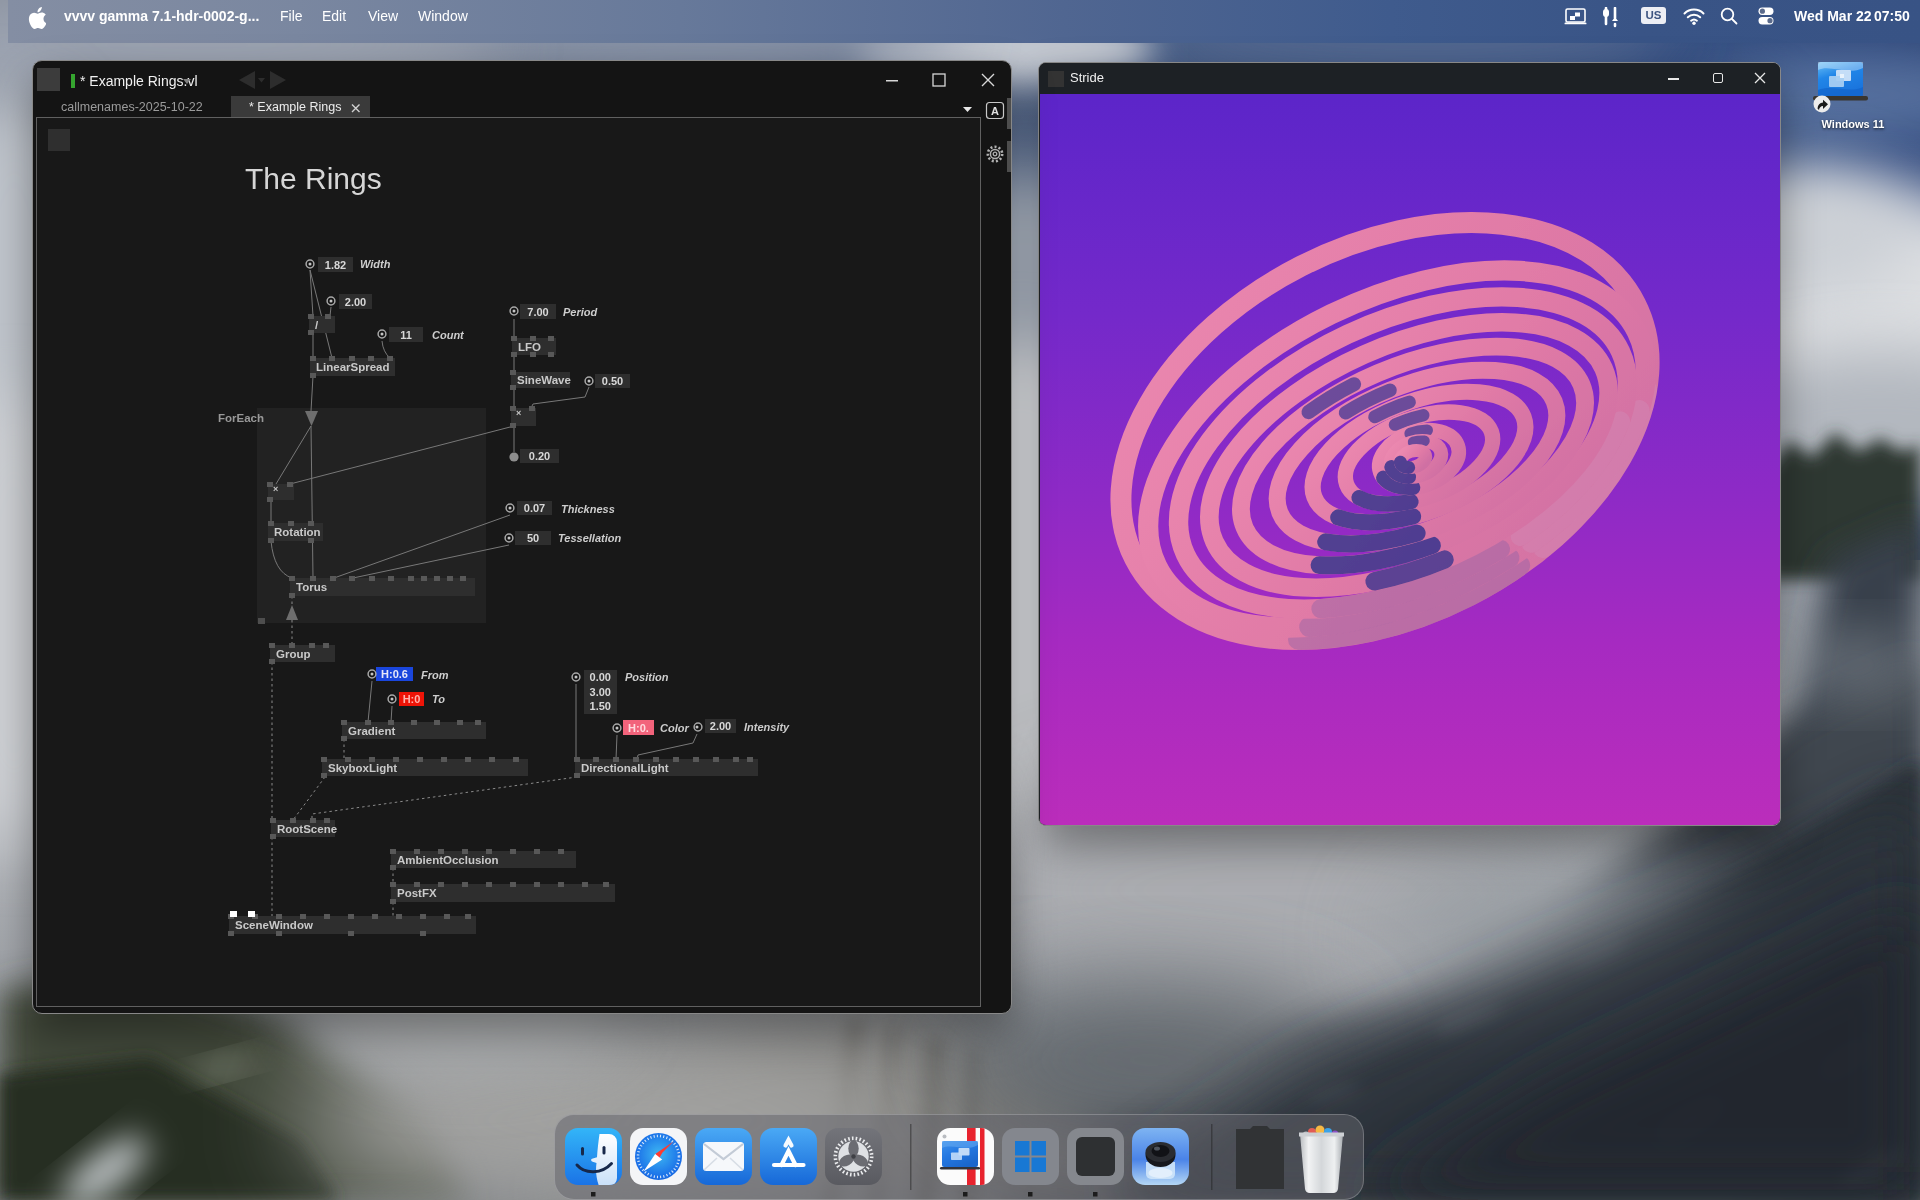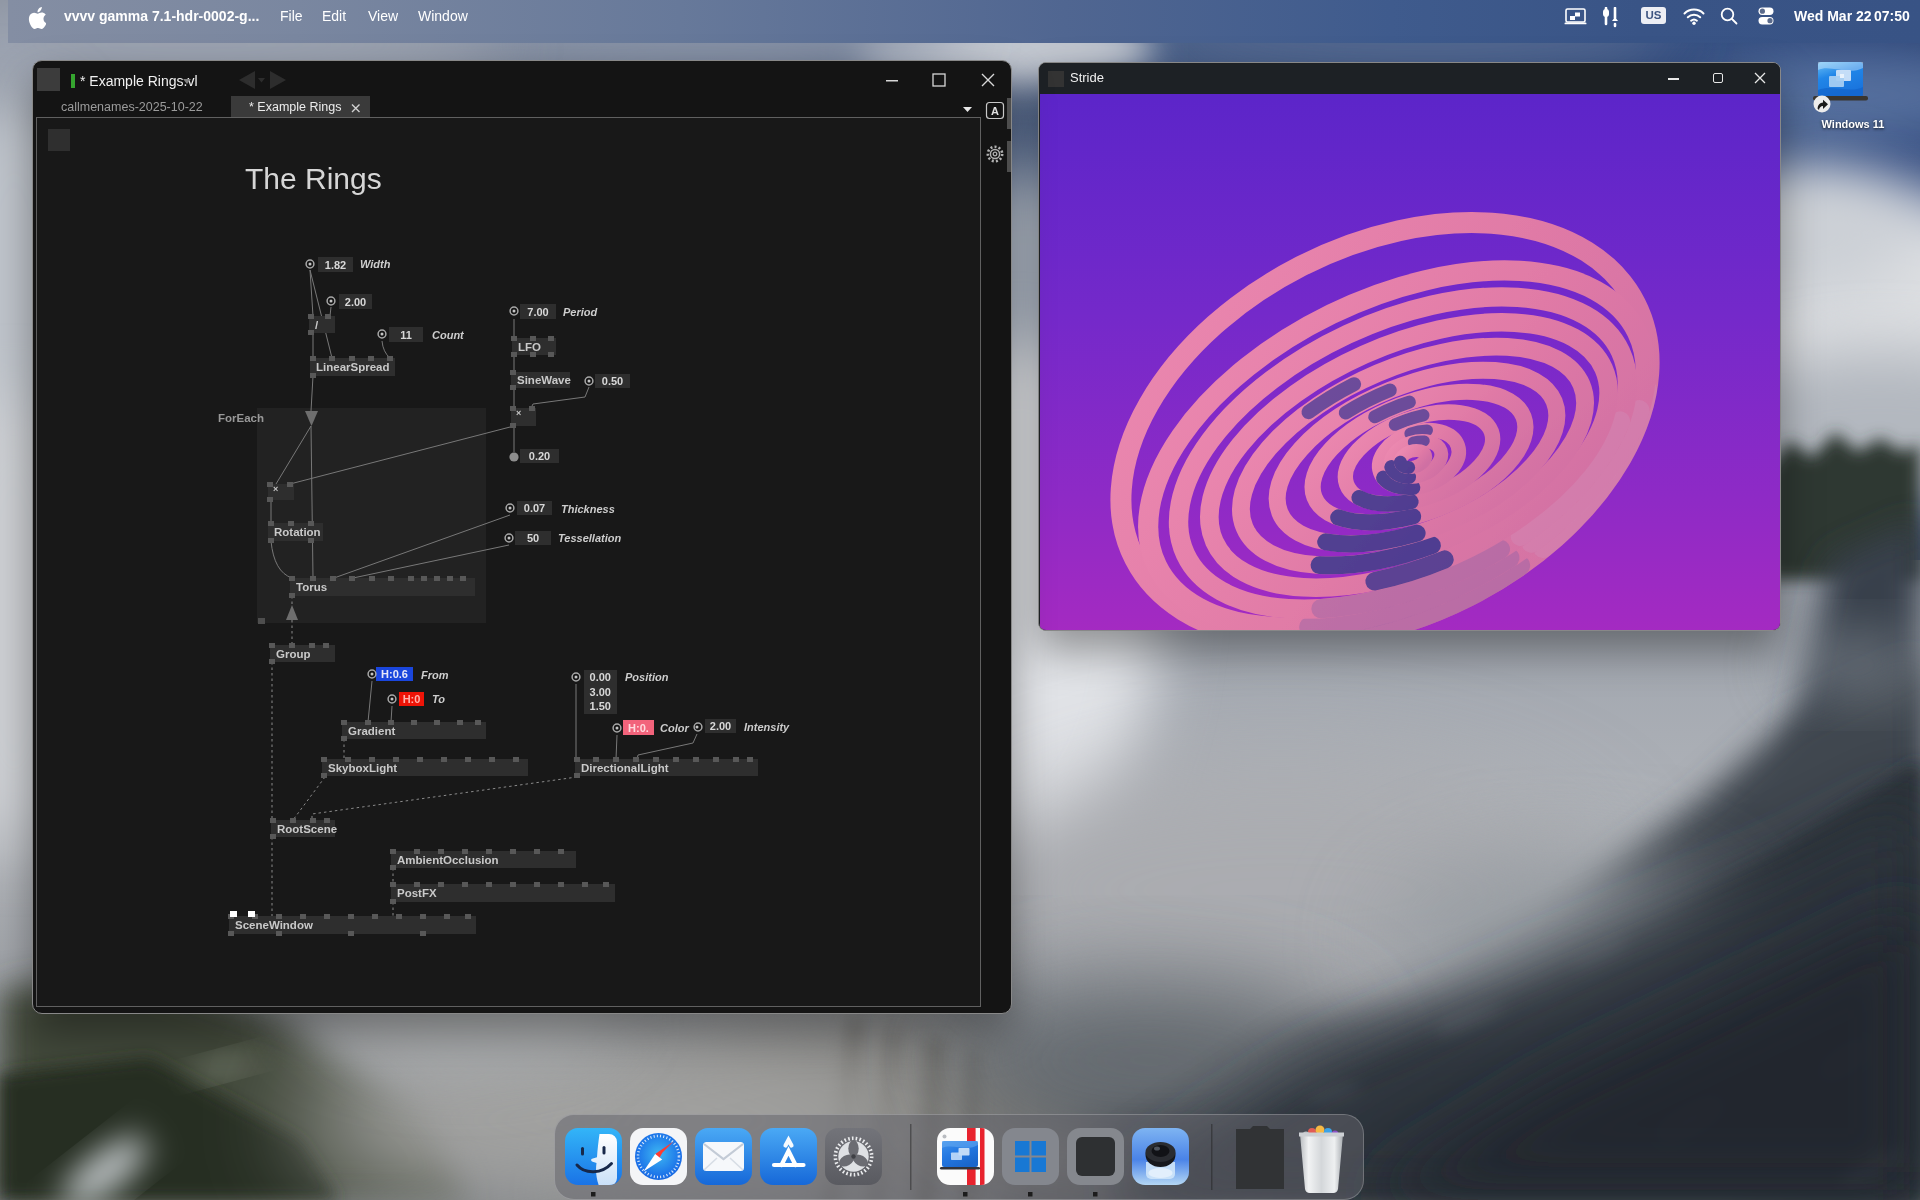--- a/index.html
+++ b/index.html
@@ -12,21 +12,21 @@
     background:linear-gradient(90deg,#848ea3 0%,#7a87a0 15%,#67799a 35%,#506691 55%,#3f5b8d 72%,#395486 85%,#385385 100%);
     color:#fff; font-size:14px; }
   #menubar .item { position:absolute; top:8px; white-space:nowrap; }
 
   
   #vw { position:absolute; left:32px; top:60px; width:980px; height:954px;
     background:#141414; border:1px solid #888; border-radius:10px;
     box-shadow:0 20px 42px rgba(0,0,0,.36); }
 
   
-  #sw { position:absolute; left:1038px; top:62px; width:743px; height:569px;
+  #sw { position:absolute; left:1038px; top:62px; width:743px; height:764px;
     background:#1d2125; border:1px solid #888; border-radius:8px;
     box-shadow:0 20px 42px rgba(0,0,0,.36); overflow:hidden; }
   #sw .tb { position:absolute; left:0; top:0; right:0; height:31px; background:#1d2125; color:#f0f0f0; font-size:13px; }
   #sview { position:absolute; left:1px; top:31px; width:741px; height:732px;
     background:linear-gradient(180deg,#5c25c9 0%,#7429ca 30%,#8e2ac6 55%,#a62ac1 75%,#bb2dbb 100%); }
 
   
   #deskicon { position:absolute; left:1800px; top:60px; width:106px; text-align:center; color:#fff; }
 
   

